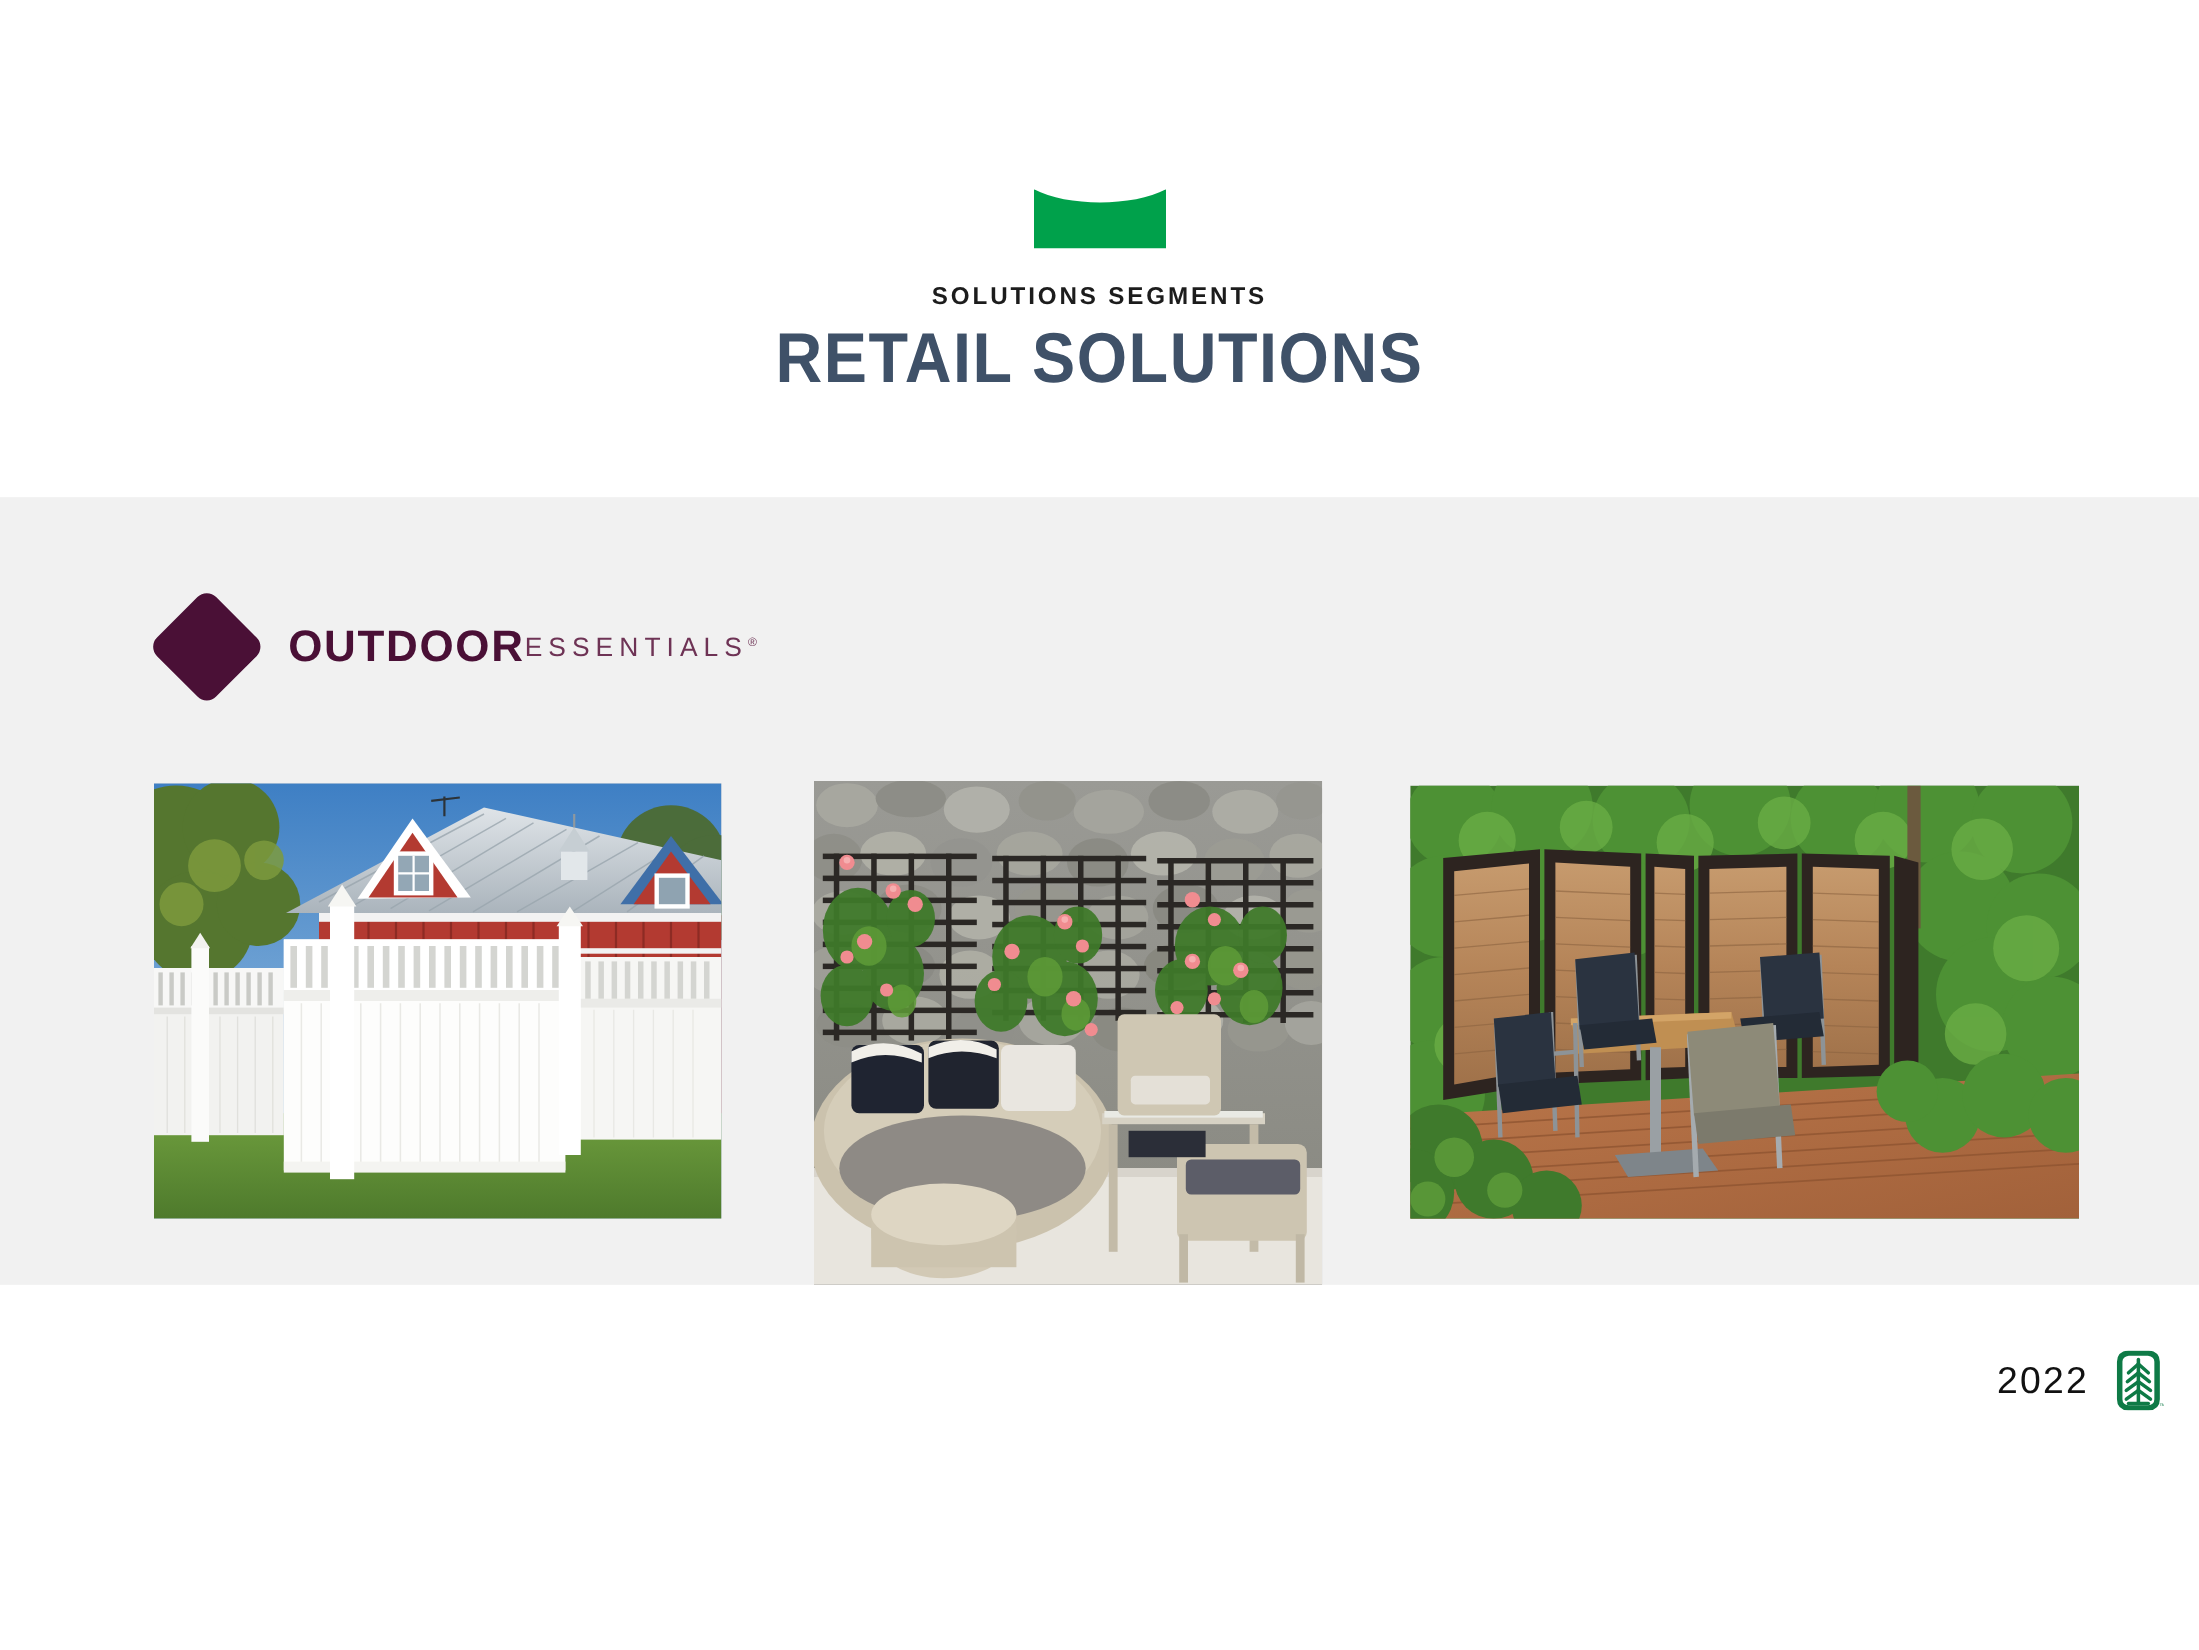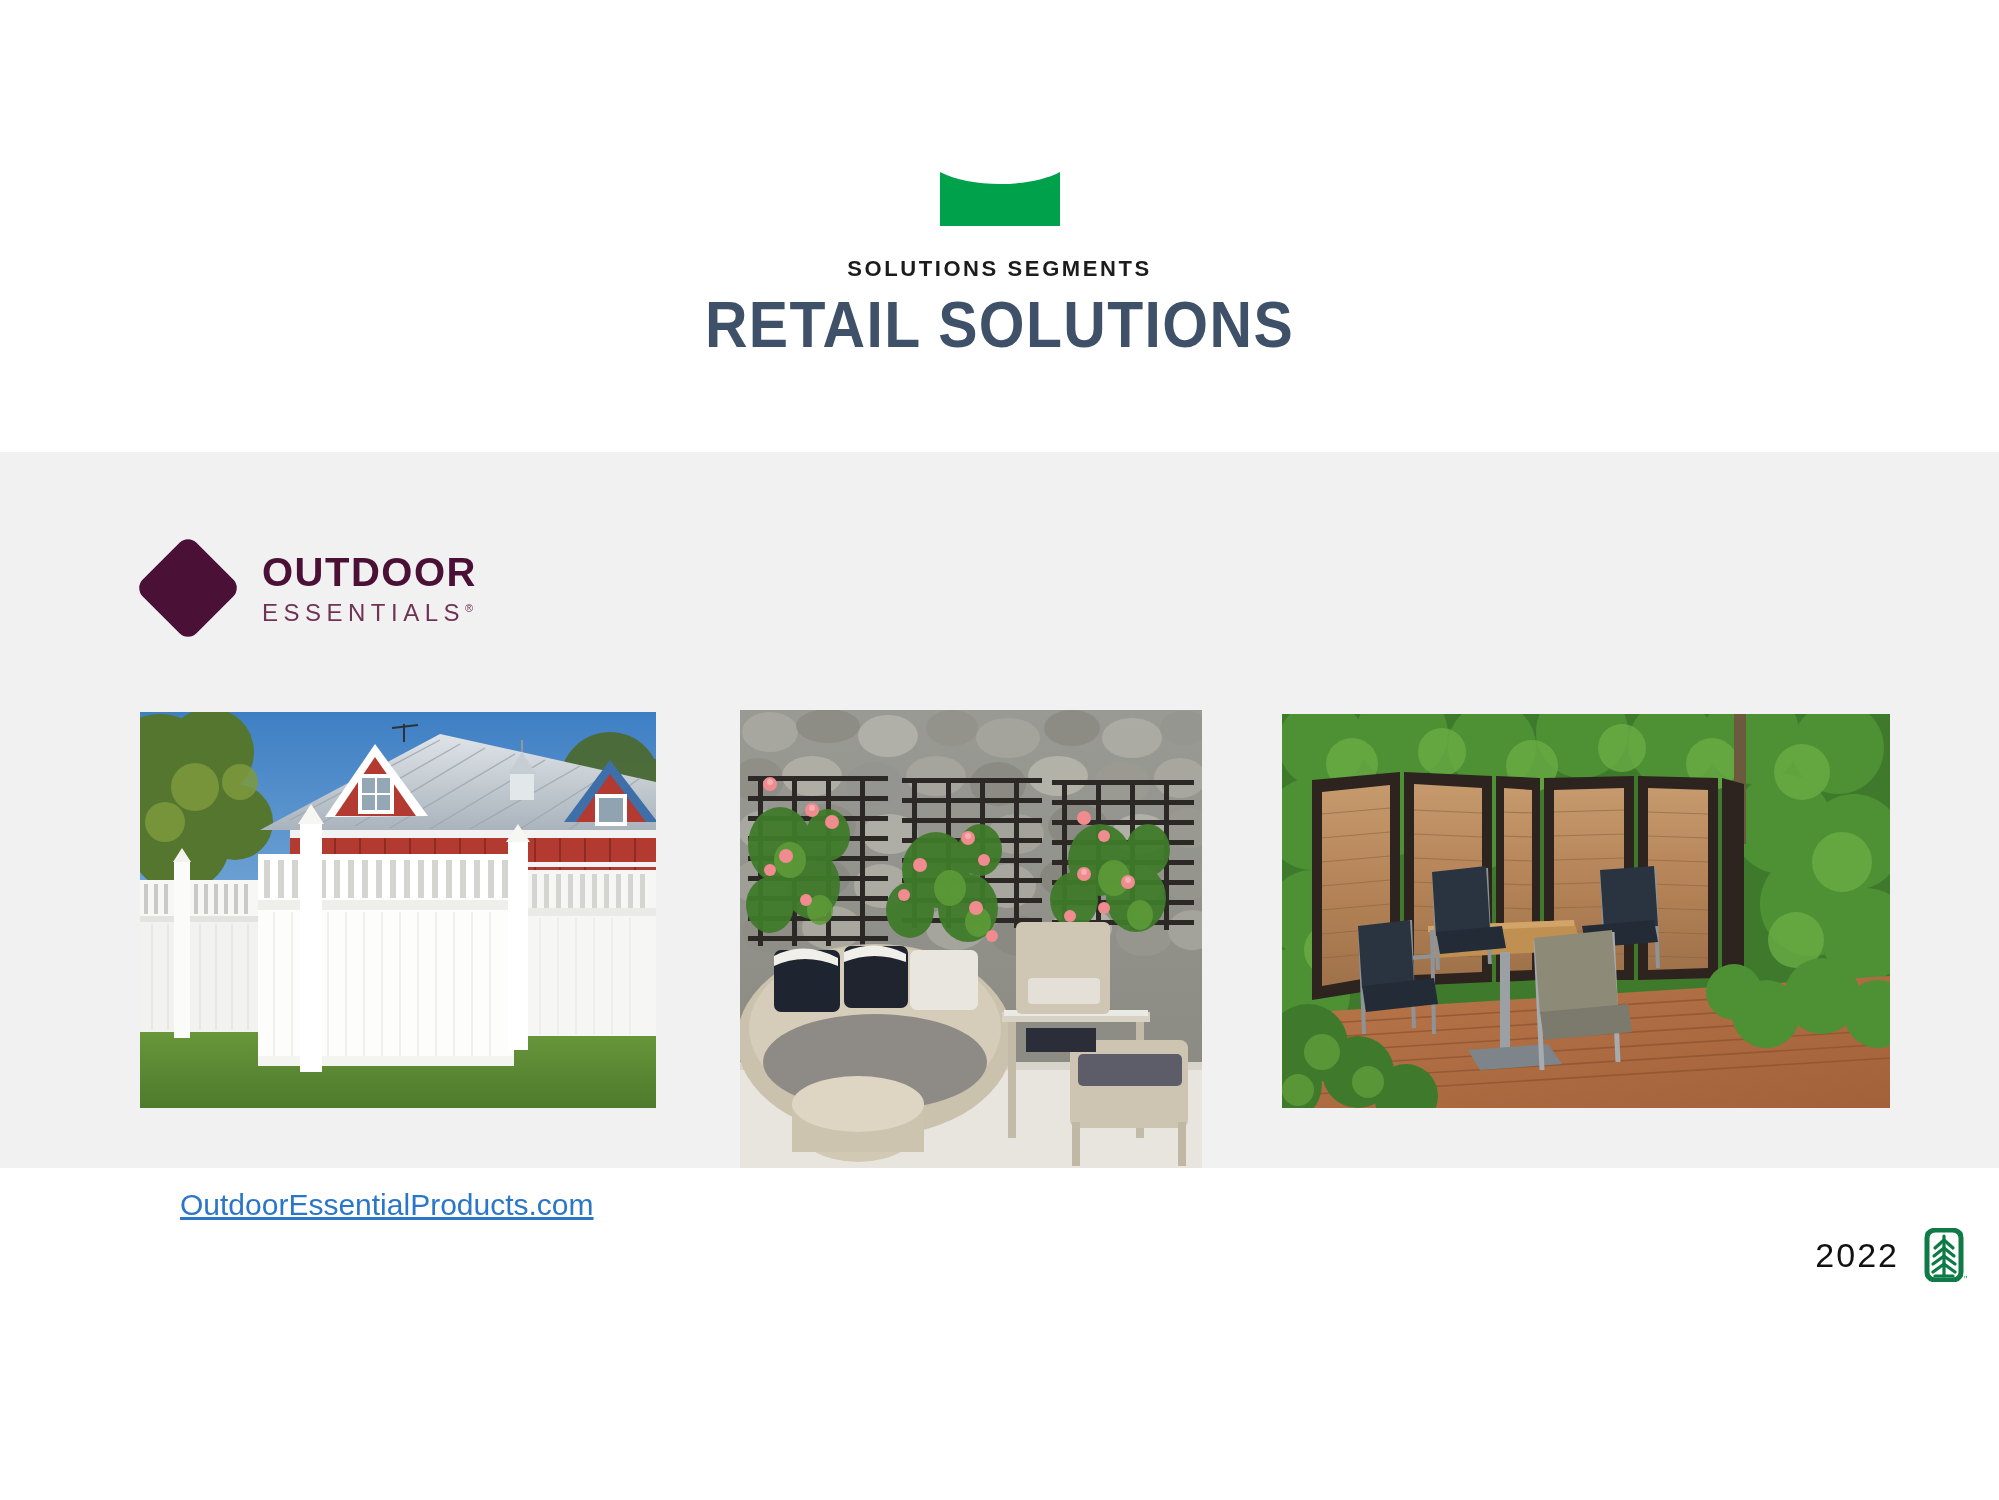--- a/index.html
+++ b/index.html
@@ -73,21 +73,21 @@
   
   .logo-lockup {
     position: absolute;
     left: 136px;
     top: 72px;
     display: flex;
     align-items: center;
     gap: 22px;
   }
   .logo-diamond { width: 104px; height: 128px; display: block; }
-  .logo-words { display: flex; flex-direction: column; line-height: 1; }
+  .logo-words { display: flex; line-height: 1; }
   .logo-word-main {
     font-size: 40px;
     font-weight: 700;
     letter-spacing: 1.5px;
     color: #4a1036;
     font-family: "Liberation Sans", sans-serif;
   }
   .logo-word-sub {
     margin-top: 9px;
     font-size: 24px;
@@ -744,21 +744,20 @@
           <circle cx="484" cy="300" r="34"></circle>
             <circle cx="540" cy="282" r="38"></circle>
             <circle cx="596" cy="300" r="34"></circle>
           <circle cx="452" cy="278" r="28"></circle>
         </g>
       </svg>
     </div>
 
   </div>
 
-  <a class="site-link" href="#">OutdoorEssentialProducts.com</a>
 
   <div class="footer-right">
     <span class="year">2022</span>
     <svg class="tree-logo" viewBox="0 0 46 54" xmlns="http://www.w3.org/2000/svg">
       <path d="M6 10 Q6 3 14 2 L32 2 Q40 3 40 10 L40 44 Q40 51 32 52 L14 52 Q6 51 6 44 Z" fill="none" stroke="#0E7A46" stroke-width="5"></path>
       <g stroke="#0E7A46" stroke-width="3.2" fill="none" stroke-linecap="round">
         <line x1="23" y1="8" x2="23" y2="48"></line>
         <path d="M23 12 L14 20"></path>
           <path d="M23 12 L32 20"></path>
         <path d="M23 20 L13 28"></path>

